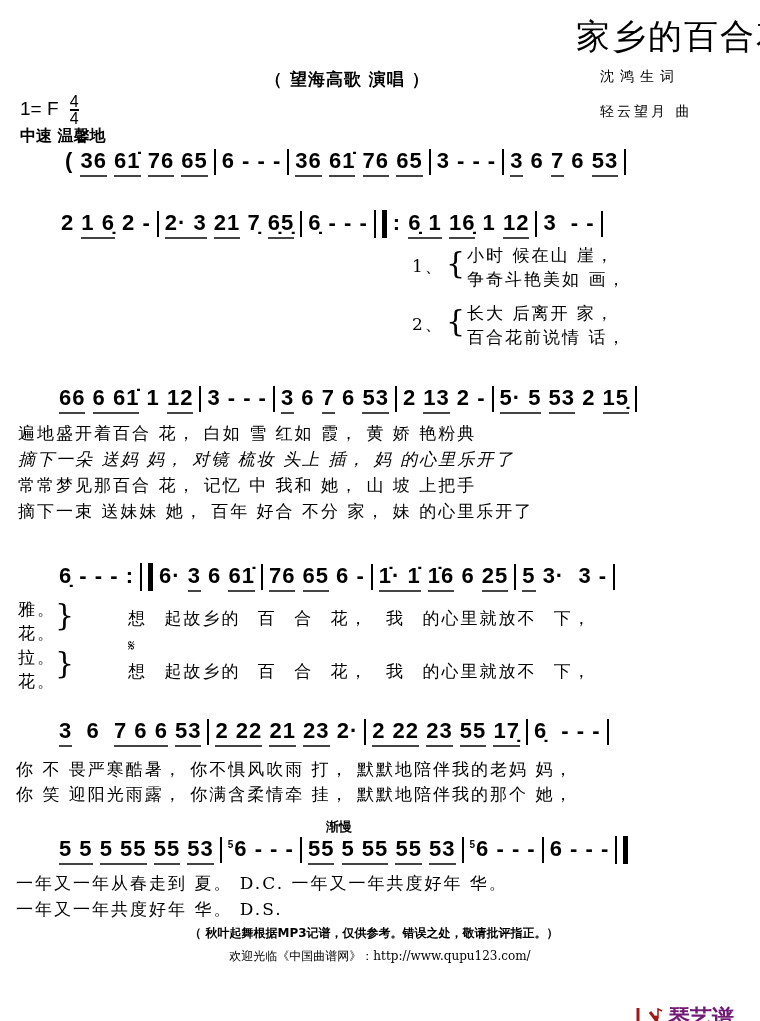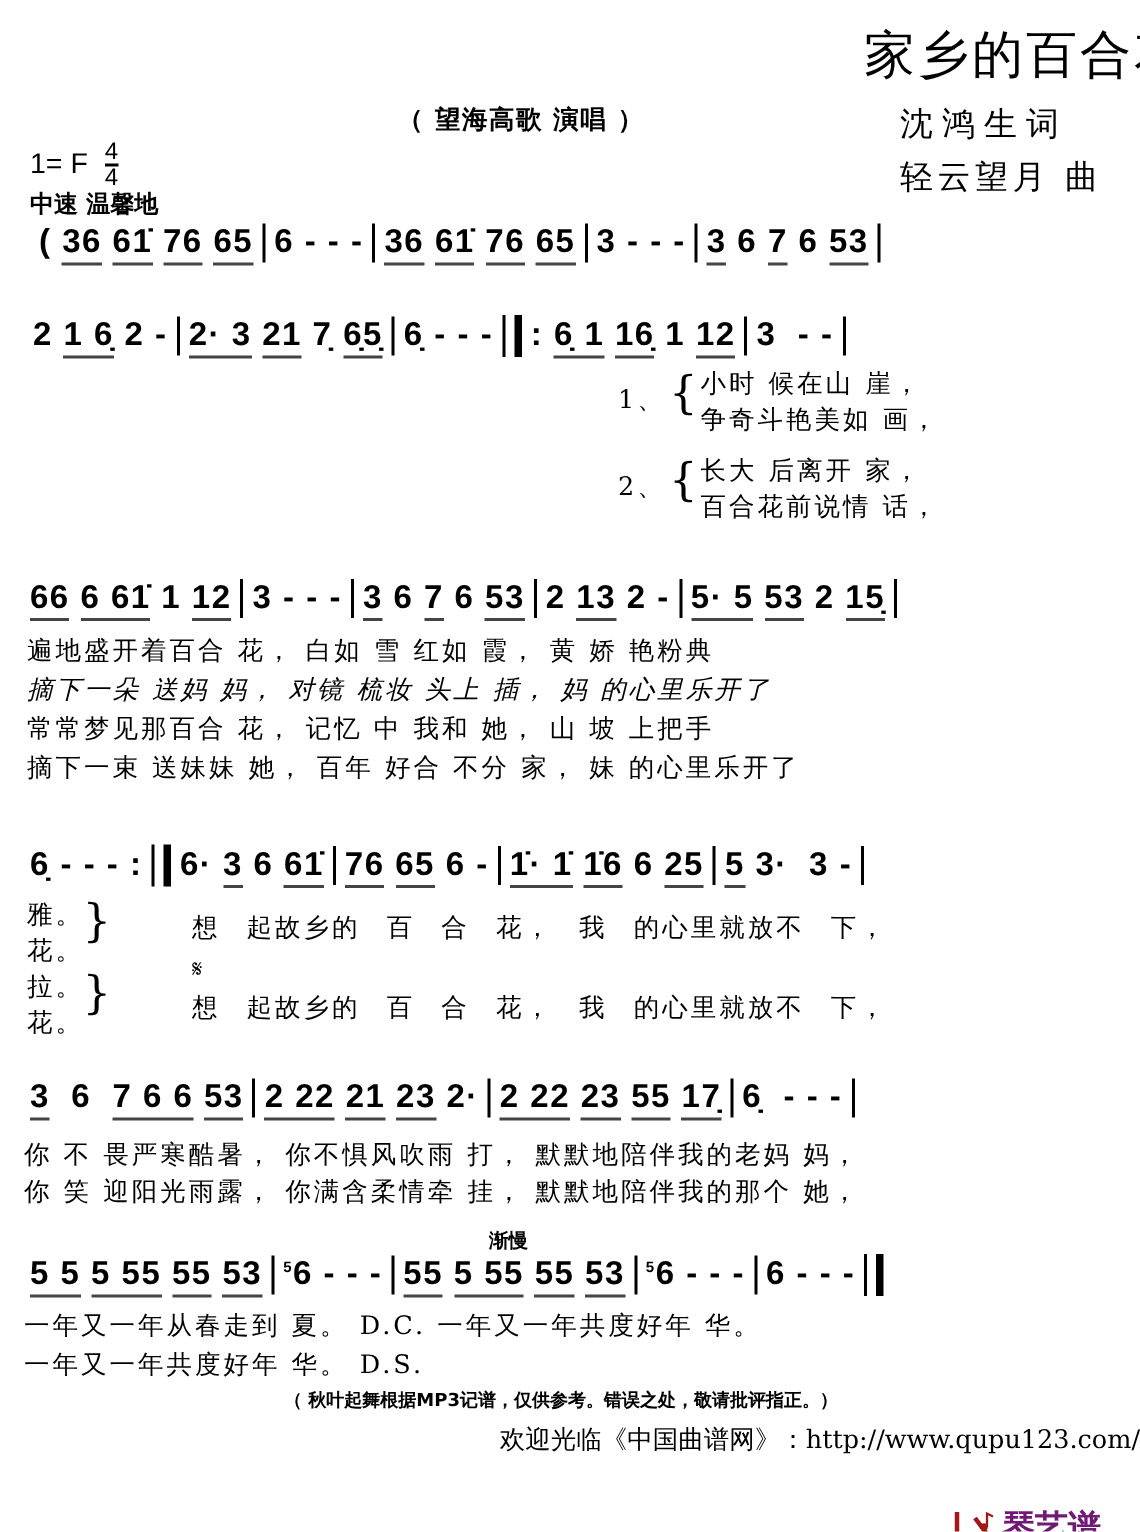--- a/index.html
+++ b/index.html
@@ -1,34 +1,34 @@
 <!DOCTYPE html>
 <html><head>
 <meta charset="utf-8">
 <style>
   html,body{margin:0;padding:0;background:#fff;}
   body{width:760px;height:1021px;position:relative;overflow:hidden;color:#000;
        font-family:"DejaVu Sans","Liberation Sans",sans-serif;}
   .abs{position:absolute;white-space:nowrap;}
   .title{left:0;width:760px;top:14px;text-align:right;font-size:34px;letter-spacing:2px;font-family:"DejaVu Sans",sans-serif;padding-left:32px;}
   .singer{left:265px;top:68px;font-size:17px;font-weight:bold;letter-spacing:1px;}
-  .credit{font-family:"DejaVu Serif",serif;font-size:22px;letter-spacing:6px;}
+  .credit{font-family:"DejaVu Serif",serif;font-size:14px;letter-spacing:6px;}
   .key{left:20px;top:94px;font-size:19px;font-family:"Liberation Sans",sans-serif;}
   .frac{display:inline-block;vertical-align:middle;text-align:center;line-height:15px;font-size:16px;margin-left:6px;}
   .frac span{display:block;}
   .frac .top{border-bottom:2px solid #000;}
   .tempo{left:20px;top:126px;font-size:16px;font-weight:bold;}
-  .notes{font-family:"Liberation Sans",sans-serif;font-weight:bold;font-size:22px;letter-spacing:1px;}
+  .notes{font-family:"Liberation Sans",sans-serif;font-weight:bold;font-size:22px;letter-spacing:1px;margin-left:39px;}
   .lyr{font-family:"DejaVu Serif","Liberation Serif",serif;font-size:17px;letter-spacing:2px;}
   .small{font-size:13px;}
   .ul{border-bottom:2px solid #444;padding-bottom:2px;}
   .bar{display:inline-block;width:2px;height:26px;background:#000;vertical-align:middle;margin:0 6px;}
   .dbl{display:inline-block;width:6px;height:28px;border-left:2px solid #000;border-right:5px solid #000;vertical-align:middle;margin:0 6px;}
   .footnote{left:0;width:748px;text-align:center;top:925px;font-size:12px;font-weight:bold;}
-  .site{left:0;width:760px;text-align:right;top:948px;font-size:17px;font-family:"DejaVu Serif",serif;}
+  .site{left:0;width:760px;text-align:center;top:948px;font-size:12px;font-family:"DejaVu Serif",serif;}
   .logo{left:636px;top:1003px;color:#701a75;font-size:22px;font-weight:bold;display:flex;align-items:center;gap:4px;}
   .logo svg{display:block;}
   .brace{font-size:30px;font-family:"DejaVu Serif",serif;line-height:1;}
   .segno{font-size:16px;font-family:"DejaVu Serif",serif;}
 </style>
 </head>
 <body>
 
 <div class="abs title">家乡的百合花</div>
 <div class="abs singer">（ 望海高歌 演唱 ）</div>

